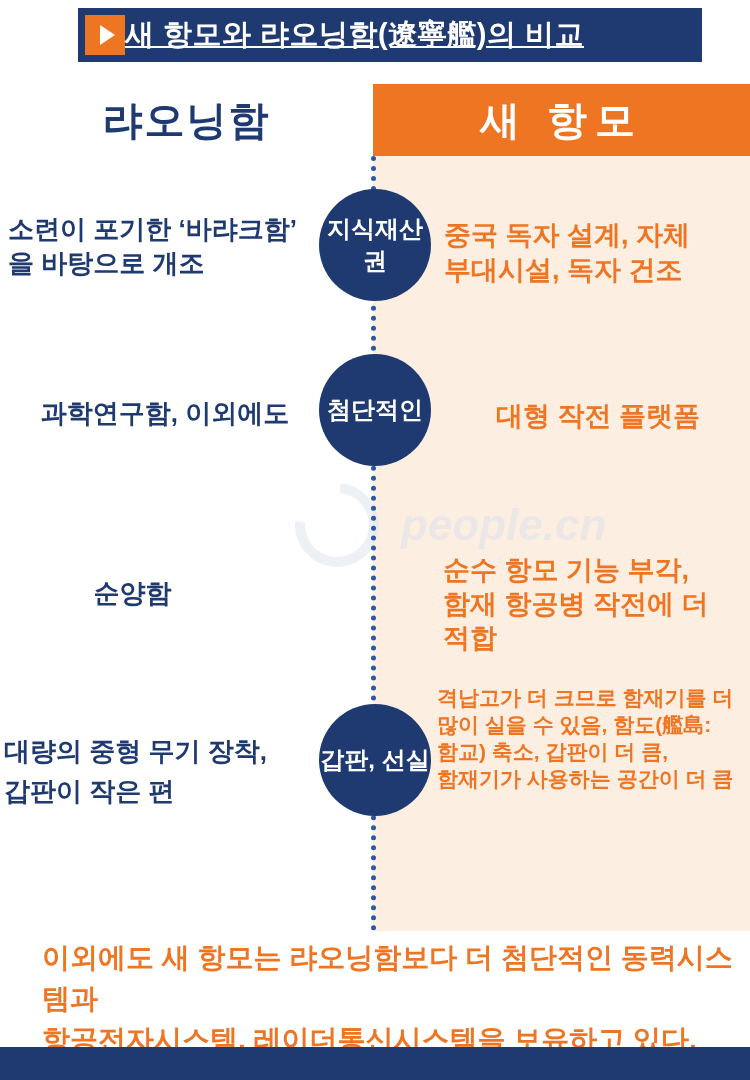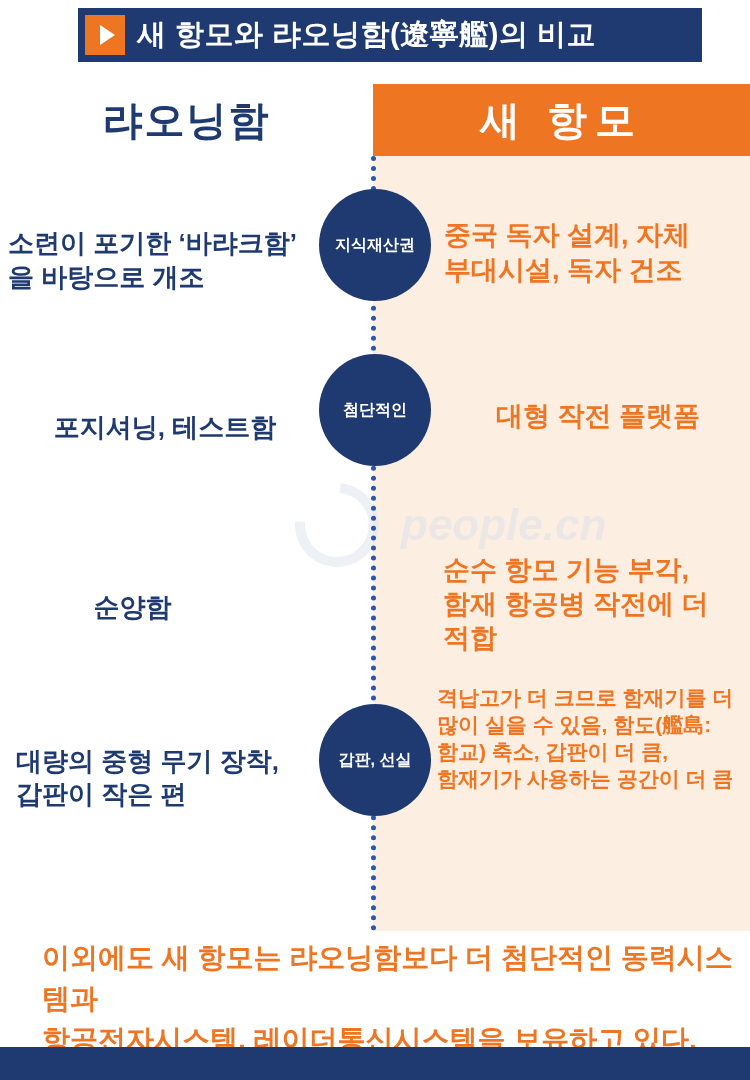--- a/index.html
+++ b/index.html
@@ -15,22 +15,22 @@
   }
   .play-box {
     width:40px; height:40px; background:var(--orange,#ee7623);
     margin-left:7px; display:flex; align-items:center; justify-content:center; flex:0 0 auto;
   }
   .play-tri {
     width:0; height:0; border-left:15px solid #ffffff;
     border-top:10px solid transparent; border-bottom:10px solid transparent; margin-left:4px;
   }
   .header-title {
-    color:#ffffff; font-size:29px; font-weight:bold; margin-left:12px;
-    letter-spacing:0.5px; white-space:nowrap;
+    color:#ffffff; font-size:29px; font-weight:bold; 
+    letter-spacing:0.5px; white-space:nowrap;text-decoration:underline;
   }
   
   .col-header {
     position:absolute; top:84px; height:72px; display:flex;
     align-items:center; justify-content:center; font-weight:bold; font-size:40px;
   }
   .col-header-left { left:0; width:373px; color:var(--navy,#1e3a70); letter-spacing:2px; }
   .col-header-right {
     left:373px; width:377px; background:var(--orange,#ee7623);
     color:#ffffff; letter-spacing:8px;
@@ -49,31 +49,31 @@
     opacity:0.55; pointer-events:none;
   }
   .wm-circle {
     width:84px; height:84px; border-radius:50%; border:10px solid #dfe5ee;
     border-top-color:transparent; transform:rotate(-40deg); display:inline-block; flex:0 0 auto;
   }
   .wm-text { font-size:44px; color:#dde3ec; font-weight:bold; font-style:italic; margin-left:22px; }
   .cat-circle {
     position:absolute; left:319px; width:112px; height:112px; border-radius:50%;
     background:var(--navy,#1e3a70); color:#ffffff; display:flex; align-items:center;
-    justify-content:center; font-weight:bold; font-size:16px; text-align:center;
+    justify-content:center; font-weight:bold; font-size:24px; text-align:center;
   }
   .c1 { top:189px; } .c2 { top:354px; } .c3 { top:534px; } .c4 { top:704px; }
   .ltext {
     position:absolute; color:var(--navy,#1e3a70); font-weight:bold;
-    font-size:26px; white-space:pre-line;margin-top:14px;
+    font-size:26px; white-space:pre-line;
   }
   .row1-left { left:8px;  top:212px; width:345px; line-height:34px; }
   .row2-left { left:0;    top:396px; width:330px; text-align:center; }
   .row3-left { left:0;    top:576px; width:265px; text-align:center; }
-  .row4-left { left:16px; top:731px; width:330px; line-height:33px; }
+  .row4-left { left:4px; top:731px; width:330px; line-height:40px; }
   .rtext {
     position:absolute; color:var(--orange,#ee7623); font-weight:bold;
     font-size:27px; white-space:pre-line;
   }
   .row1-right { left:444px; top:218px; width:300px; line-height:35px; }
   .row2-right { left:455px; top:398px; width:290px;margin-left:41px; }
   .row3-right { left:443px; top:553px; width:300px; line-height:34px; }
   .row4-right { left:437px; top:684px; width:308px; font-size:21px; line-height:27px; }
   .bottom-note {
     position:absolute; left:42px; top:937px; width:692px;
@@ -108,21 +108,21 @@
   </div>
 
   <div class="divider"></div>
 
   <div class="ltext row1-left">소련이 포기한 ‘바랴크함’
 을 바탕으로 개조</div>
   <div class="cat-circle c1">지식재산권</div>
   <div class="rtext row1-right">중국 독자 설계, 자체
 부대시설, 독자 건조</div>
 
-  <div class="ltext row2-left">포지셔닝, 테스트함</div>
+  <div class="ltext row2-left">과학연구함, 이외에도</div>
   <div class="cat-circle c2">첨단적인</div>
   <div class="rtext row2-right">대형 작전 플랫폼</div>
 
   <div class="ltext row3-left">순양함</div>
   <div class="rtext row3-right">순수 항모 기능 부각,
 함재 항공병 작전에 더
 적합</div>
 
   <div class="ltext row4-left">대량의 중형 무기 장착,
 갑판이 작은 편</div>

